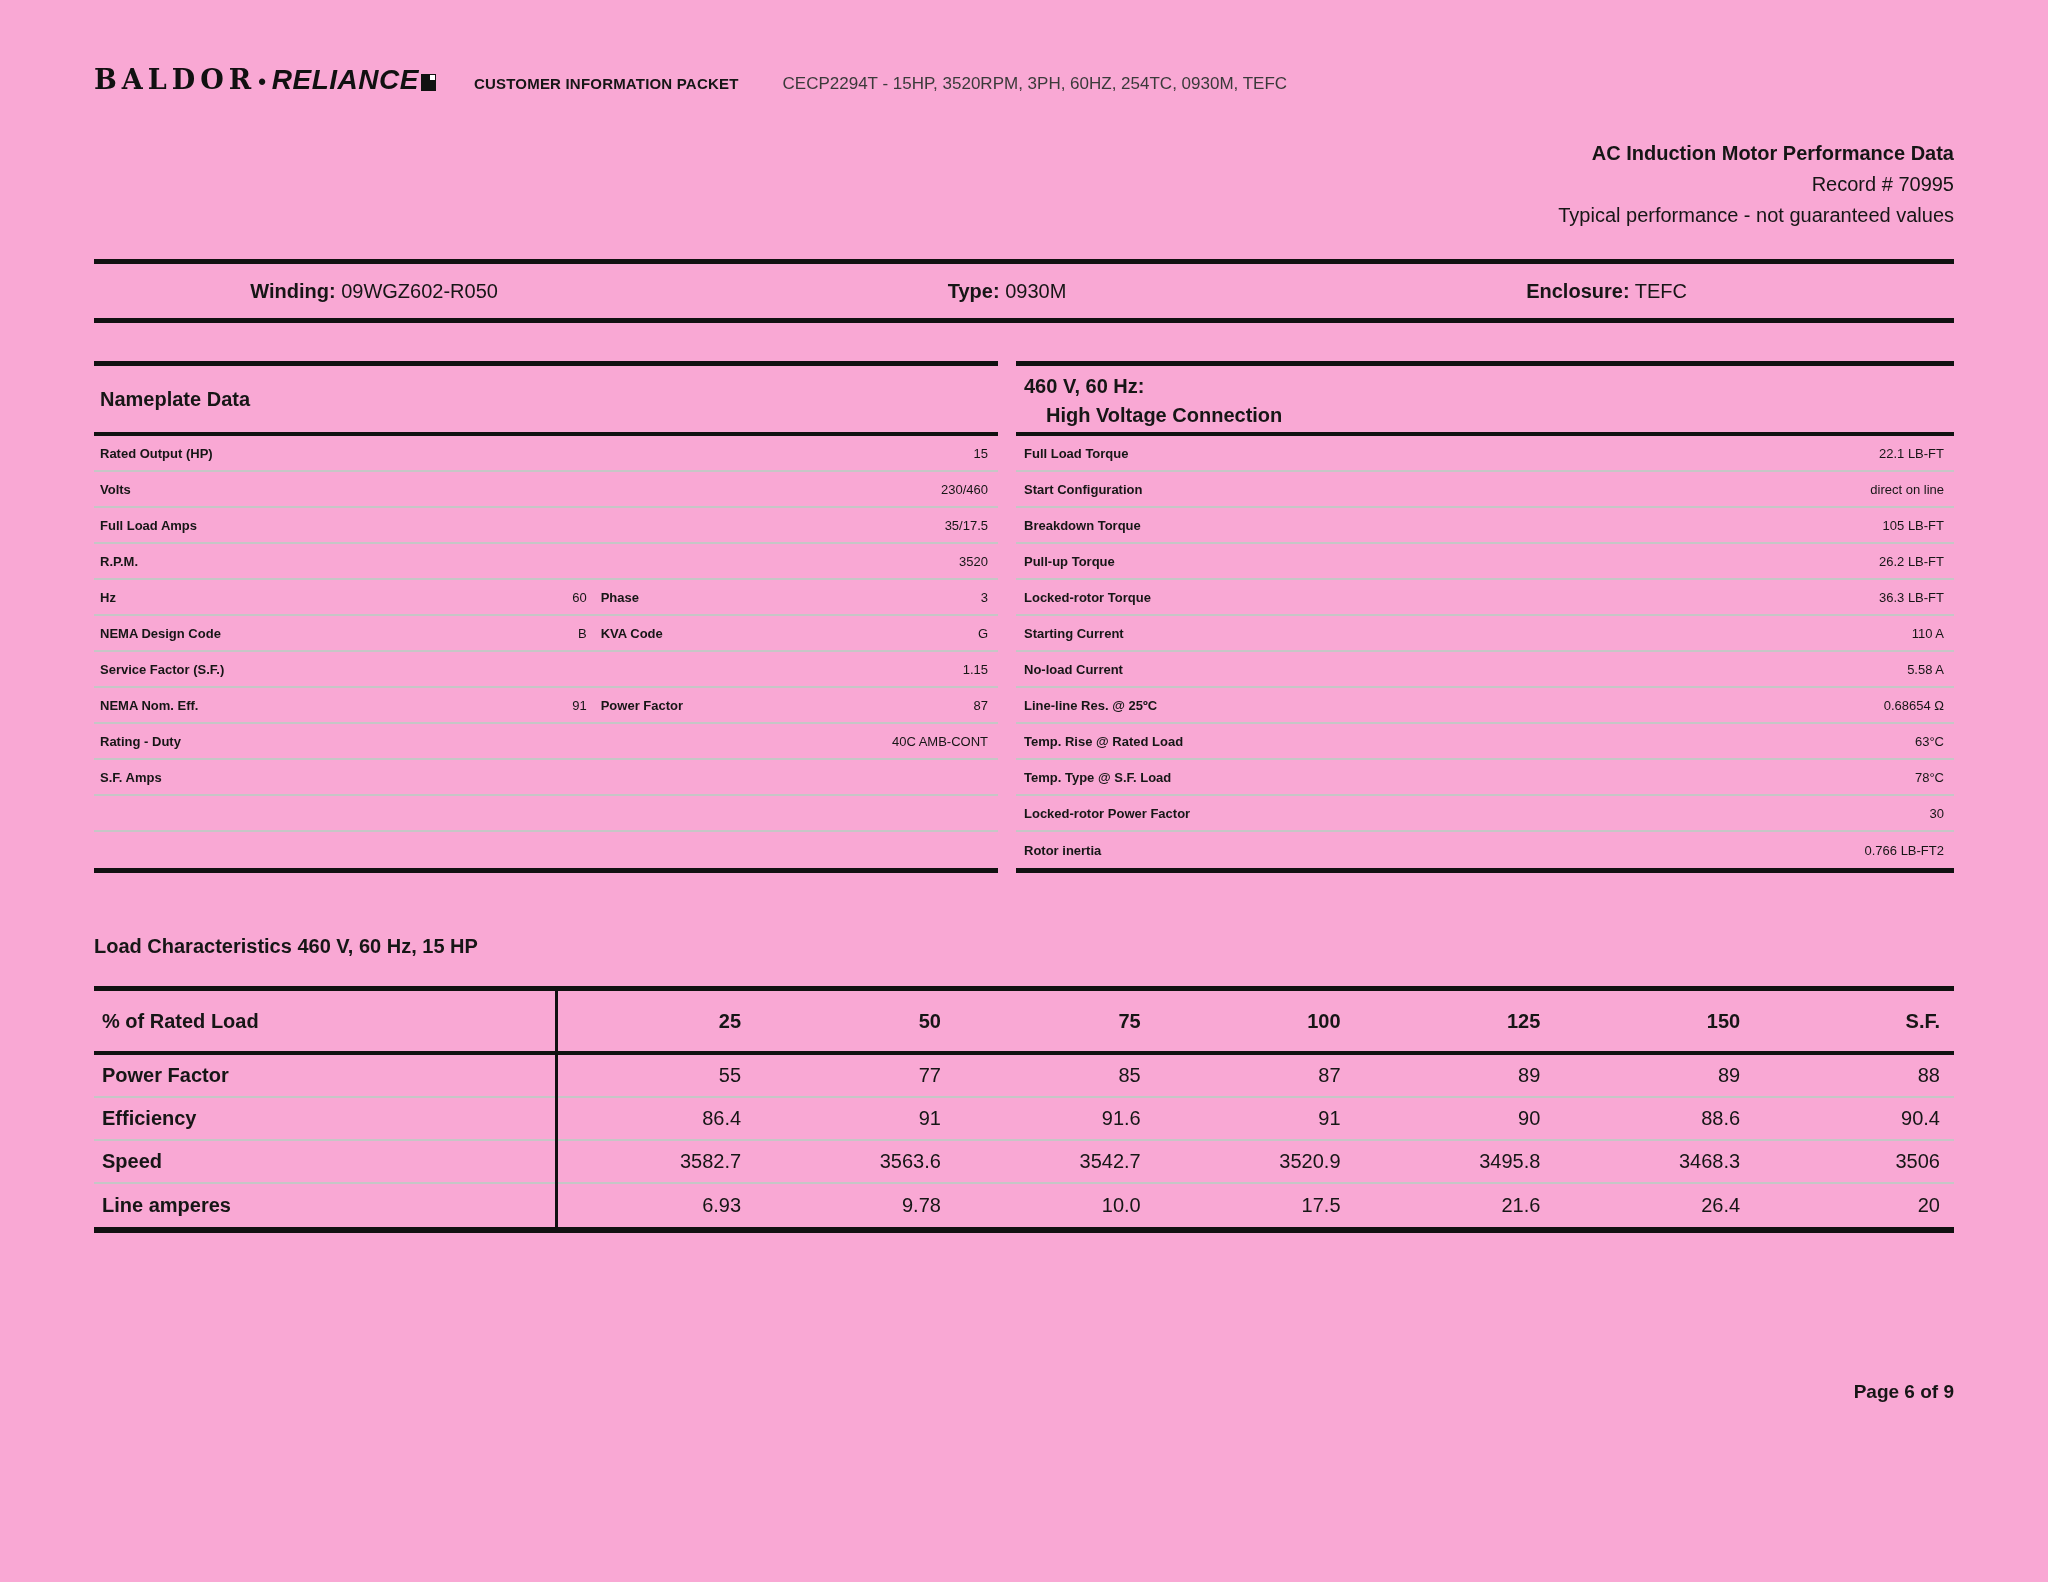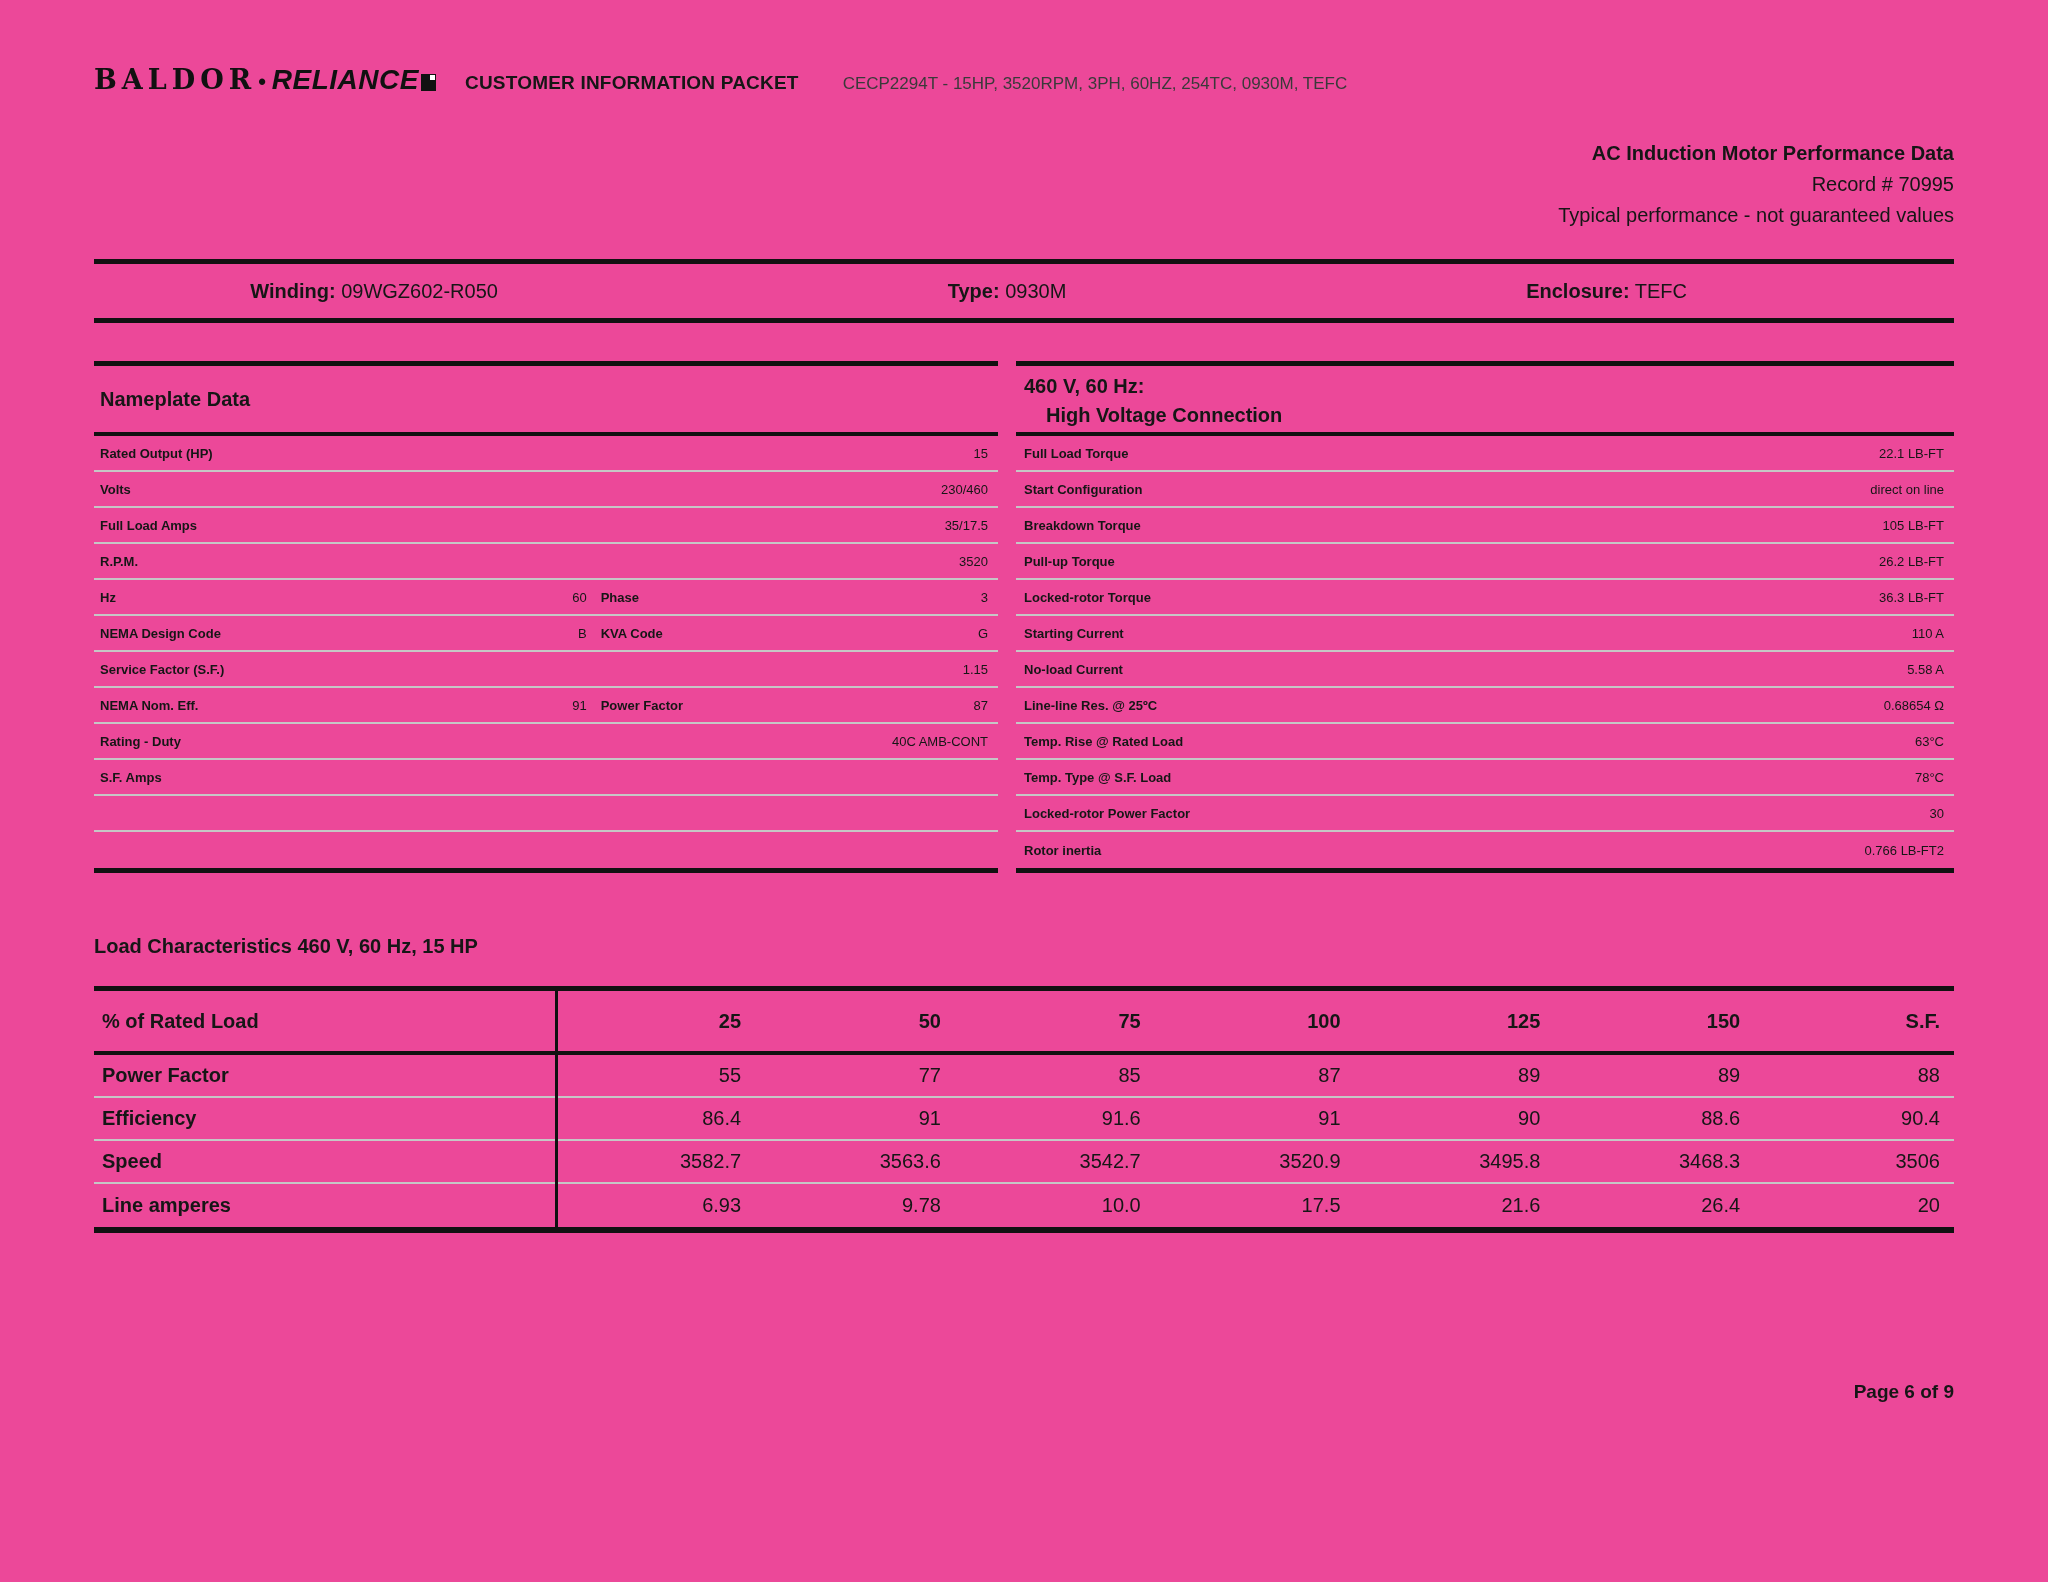--- a/index.html
+++ b/index.html
@@ -2,21 +2,21 @@
 <html><head>
 <meta charset="utf-8">
 <style>
   html, body { margin: 0; padding: 0; background: #ffffff; }
   .page {
     position: relative;
     width: 2048px;
     height: 1582px;
     box-sizing: border-box;
     padding: 64px 94px 0 94px;
-    background: #ec4899;
+    background: #f9a8d4;
     font-family: "Liberation Sans", sans-serif;
     color: #161616;
     overflow: hidden;
   }
 
   
   .doc-header { display: flex; align-items: baseline; }
   .logo { display: inline-flex; align-items: baseline; white-space: nowrap; }
   .logo-baldor {
     font-family: "DejaVu Serif", serif;
@@ -42,21 +42,21 @@
     align-self: center;
     transform: translateY(2px);
   }
   .logo-mark span {
     position: absolute;
     right: 1px; top: 1px;
     width: 5px; height: 5px;
     background: #ffffff;
     display: block;
   }
-  .packet-title { font-weight: bold; font-size: 19px; margin-left: 29px; letter-spacing: 0.2px; }
+  .packet-title { font-weight: bold; font-size: 15px; margin-left: 38px; letter-spacing: 0.2px; }
   .model-line { font-size: 17px; margin-left: 44px; color: #3a3a3a; }
 
   
   .title-block { margin-top: 42px; text-align: right; }
   .title-block .line { line-height: 31px; font-size: 20px; }
   .doc-title { font-weight: bold; font-size: 21px; }
 
   
   .winding-bar {
     margin-top: 28px;

